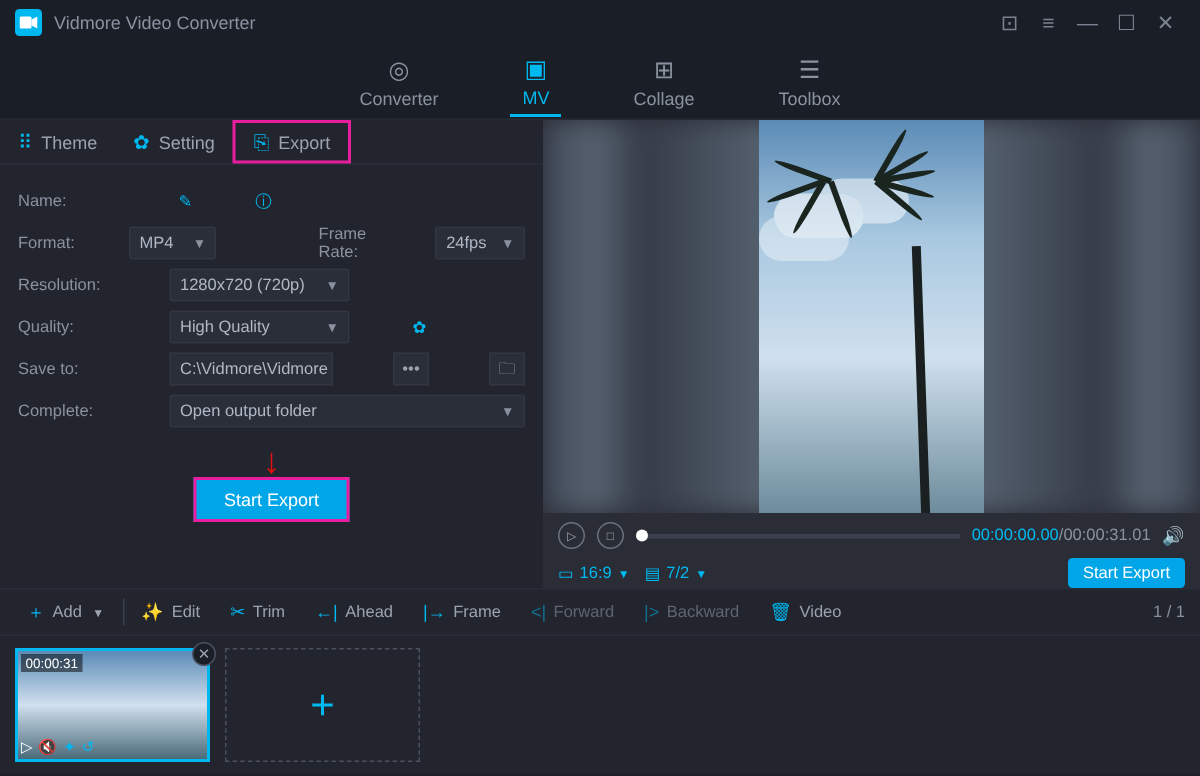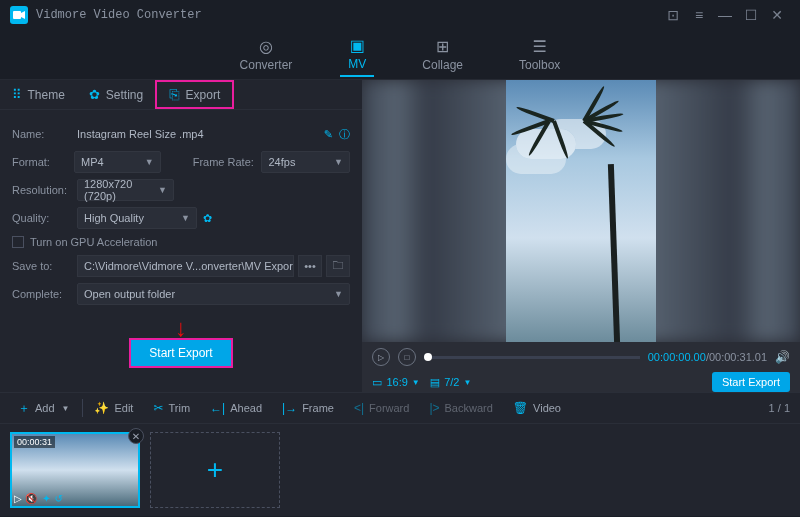--- a/index.html
+++ b/index.html
@@ -1,32 +1,32 @@
 <!DOCTYPE html>
 <html><head>
 <meta charset="utf-8">
 <style>
 * { box-sizing: border-box; margin: 0; padding: 0; font-family: "Segoe UI", Arial, sans-serif; }
 body { background: #1a1e26; color: #9ba3b0; width: 800px; height: 517px; overflow: hidden; font-size: 12px; }
 .titlebar { height: 30px; display: flex; align-items: center; padding: 0 10px; background: #1a1e26; }
 .titlebar .logo { width: 18px; height: 18px; background: #00b8f0; border-radius: 3px; margin-right: 8px; display: flex; align-items: center; justify-content: center; color: #fff; }
-.titlebar .title { flex: 1; font-size: 12px; color: #8a92a0; font-family: Liberation Mono, monospace; }
+.titlebar .title { flex: 1; font-size: 12px; color: #8a92a0; }
 .titlebar .win-btn { width: 26px; text-align: center; color: #7a8290; cursor: pointer; font-size: 14px; }
 .navbar { height: 50px; display: flex; justify-content: center; align-items: center; gap: 40px; background: #1a1e26; border-bottom: 1px solid #262a33; }
 .nav-item { display: flex; flex-direction: column; align-items: center; color: #8a92a0; cursor: pointer; padding: 4px 8px; gap: 2px; }
 .nav-item.active { color: #00b8f0; border-bottom: 2px solid #00b8f0; }
 .nav-item .ico { font-size: 16px; }
 .main { display: flex; height: 312px; background: #22252e; }
 .left { width: 362px; background: #22252e; padding: 0; }
 .tab-row { display: flex; height: 30px; align-items: center; border-bottom: 1px solid #2a2e38; }
 .tab { display: flex; align-items: center; gap: 6px; padding: 0 12px; height: 100%; color: #9ba3b0; cursor: pointer; font-size: 12px; }
 .tab .ti { color: #00b8f0; font-size: 13px; }
 .tab.highlight { border: 2px solid #e91e9e; }
 .form { padding: 10px 12px 0 12px; }
-.row { display: flex; align-items: center; height: 28px; font-size: 11px; }
+.row { display: flex; align-items: center; height: 28px; font-size: 11px; gap: 36px; }
 .row .lbl { width: 65px; color: #8a92a0; }
 .row .val { color: #b0b8c5; flex: 1; }
 .sel { background: #2a2e38; border: 1px solid #323640; height: 22px; padding: 0 6px; display: flex; align-items: center; justify-content: space-between; color: #b0b8c5; cursor: pointer; font-size: 11px; border-radius: 2px; }
 .sel .caret { color: #8a92a0; font-size: 9px; }
 .gear { color: #00b8f0; margin-left: 6px; cursor: pointer; }
 .chk { display: flex; align-items: center; gap: 6px; font-size: 11px; color: #8a92a0; margin: 4px 0; }
 .chk .box { width: 12px; height: 12px; border: 1px solid #4a5060; }
 .pathbox { background: #2a2e38; border: 1px solid #323640; height: 22px; padding: 0 6px; display: flex; align-items: center; color: #b0b8c5; font-size: 11px; flex: 1; overflow: hidden; white-space: nowrap; }
 .icon-btn { width: 24px; height: 22px; background: #2a2e38; border: 1px solid #323640; display: flex; align-items: center; justify-content: center; margin-left: 4px; color: #9ba3b0; cursor: pointer; font-size: 11px; }
 .arrow-down { color: #e30e0e; font-size: 24px; }
@@ -115,54 +115,49 @@
           <span>Setting</span>
         </div>
       <div class="tab highlight">
           <span class="ti">⎘</span>
           <span>Export</span>
         </div>
     </div>
     <div class="form">
       <div class="row">
         <span class="lbl">Name:</span>
-        <span class="val">Instagram Reel Size .mp4</span>
         <span class="gear">✎</span>
         <span class="gear">ⓘ</span>
       </div>
       <div class="row">
         <span class="lbl">Format:</span>
         <div class="sel" style="width:90px">
             <span>MP4</span>
             <span class="caret">▼</span>
           </div>
         <span class="lbl" style="width:72px;margin-left:32px">Frame Rate:</span>
         <div class="sel" style="width:92px">
             <span>24fps</span>
             <span class="caret">▼</span>
           </div>
       </div>
       <div class="row">
         <span class="lbl">Resolution:</span>
-        <div class="sel" style="width:97px">
+        <div class="sel" style="width:120px">
             <span>1280x720 (720p)</span>
             <span class="caret">▼</span>
           </div>
       </div>
       <div class="row">
         <span class="lbl">Quality:</span>
         <div class="sel" style="width:120px">
             <span>High Quality</span>
             <span class="caret">▼</span>
           </div>
         <span class="gear">✿</span>
-      </div>
-      <div class="chk">
-        <span class="box"></span>
-        <span>Turn on GPU Acceleration</span>
       </div>
       <div class="row">
         <span class="lbl">Save to:</span>
         <div class="pathbox">C:\Vidmore\Vidmore V...onverter\MV Exported</div>
         <div class="icon-btn">•••</div>
         <div class="icon-btn">🗀</div>
       </div>
       <div class="row">
         <span class="lbl">Complete:</span>
         <div class="sel" style="flex:1">

